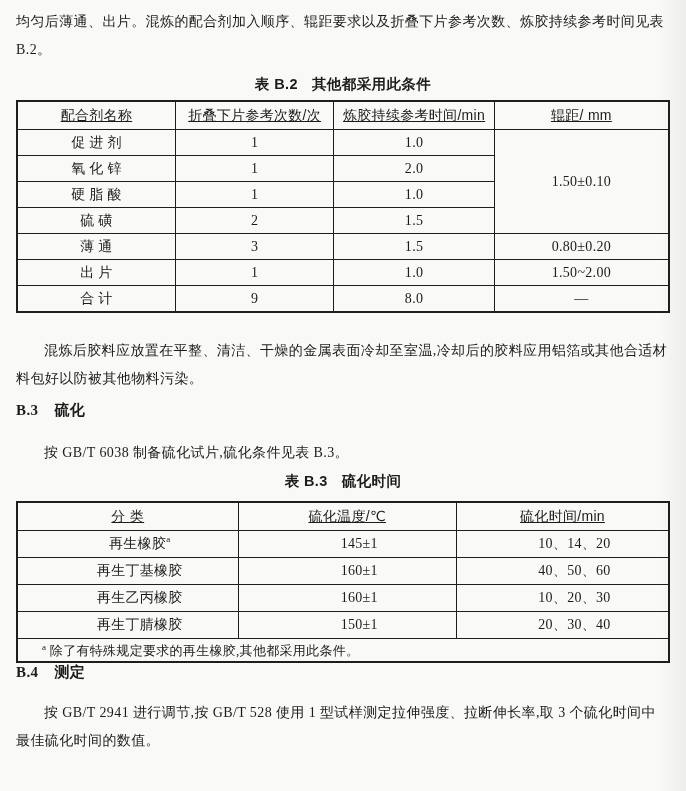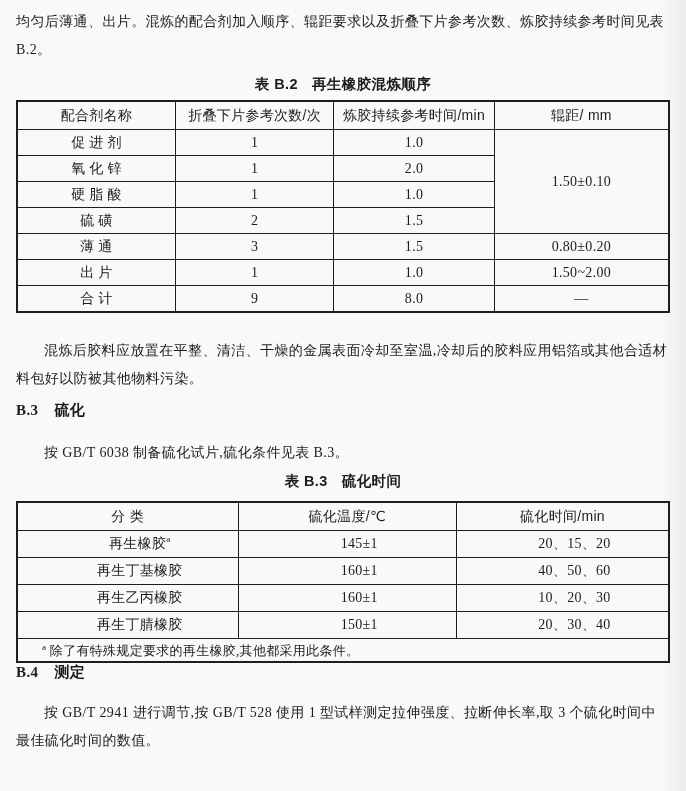--- a/index.html
+++ b/index.html
@@ -57,20 +57,21 @@
     text-align: center;
     vertical-align: middle;
     padding: 0;
     font-size: 14px;
     letter-spacing: 0.3px;
   }
   th {
     font-family: "Liberation Sans", "DejaVu Sans", sans-serif;
     font-weight: normal;
     height: 27px;
+    text-decoration: underline;
   }
   td { height: 25px; font-family: "Liberation Serif", "DejaVu Serif", serif; }
   .tbl-b3 td { height: 26px; padding-left: 24px; }
   td.footnote-cell {
     text-align: left;
     font-size: 13px;
     padding: 3px 8px 1px 24px;
     height: auto;
   }
   sup { font-size: 9px; line-height: 0; }
@@ -80,21 +81,21 @@
   .para-measure { margin-top: 18px; }
 </style>
 </head>
 <body>
 
 <div class="page">
 
   <p>均匀后薄通、出片。混炼的配合剂加入顺序、辊距要求以及折叠下片参考次数、炼胶持续参考时间见表 B.2。</p>
 
   <div class="caption caption-b2">
-    <span class="cap-label">表 B.2</span><span class="cap-title">再生橡胶混炼顺序</span>
+    <span class="cap-label">表 B.2</span><span class="cap-title">其他都采用此条件</span>
   </div>
 
   <table class="tbl-b2">
     <colgroup>
       <col style="width:24.3%">
         <col style="width:24.3%">
         <col style="width:24.6%">
         <col style="width:26.8%">
     </colgroup>
     <thead>
@@ -170,21 +171,21 @@
       <tr>
         <th>分 类</th>
         <th>硫化温度/℃</th>
         <th>硫化时间/min</th>
       </tr>
     </thead>
     <tbody>
       <tr>
         <td><span>再生橡胶</span><sup>a</sup></td>
         <td>145±1</td>
-        <td>20、15、20</td>
+        <td>10、14、20</td>
       </tr>
       <tr>
         <td>再生丁基橡胶</td>
         <td>160±1</td>
         <td>40、50、60</td>
       </tr>
       <tr>
         <td>再生乙丙橡胶</td>
         <td>160±1</td>
         <td>10、20、30</td>

